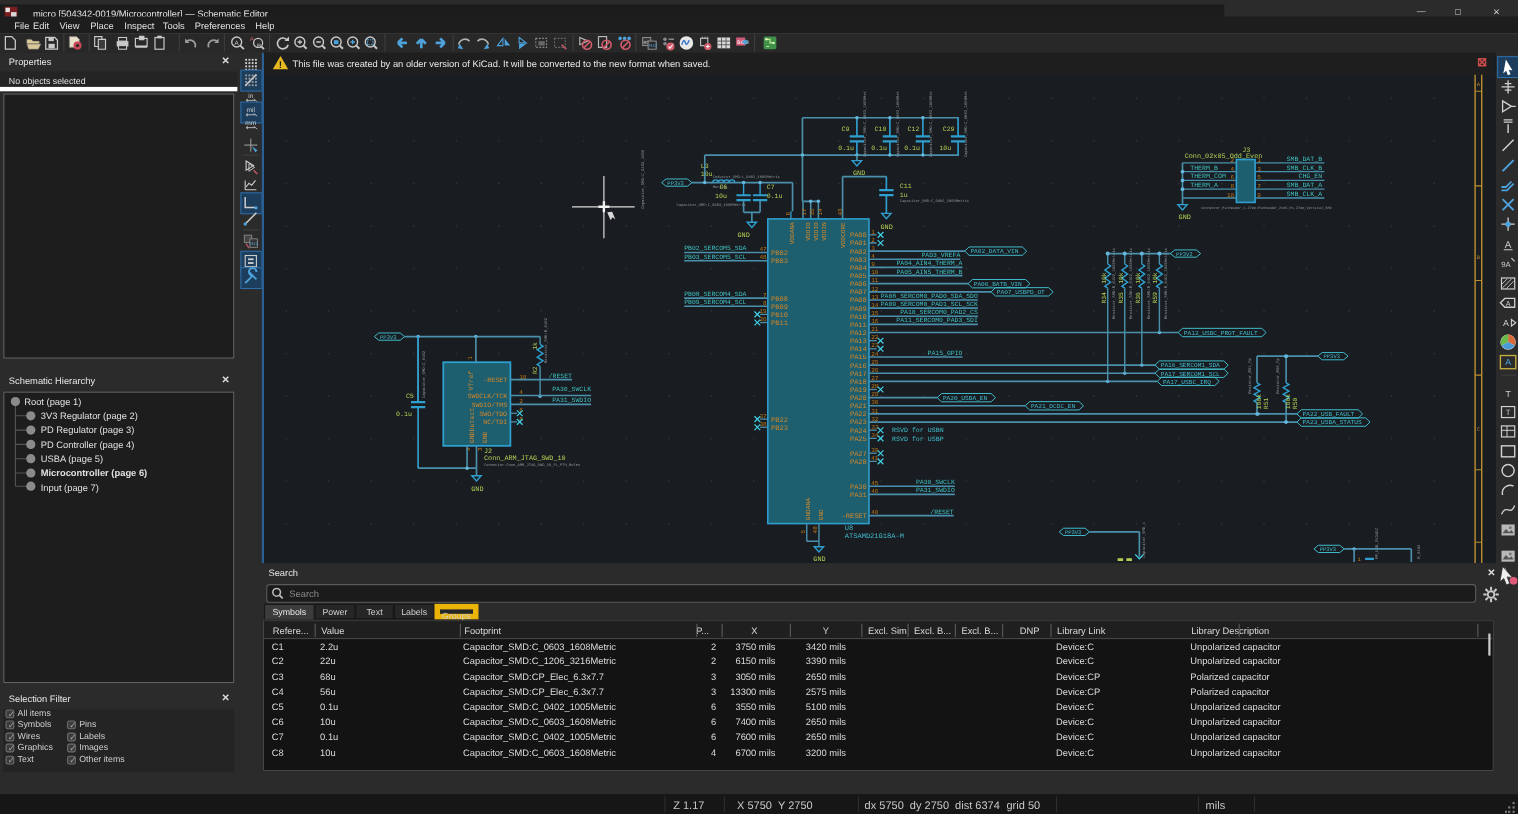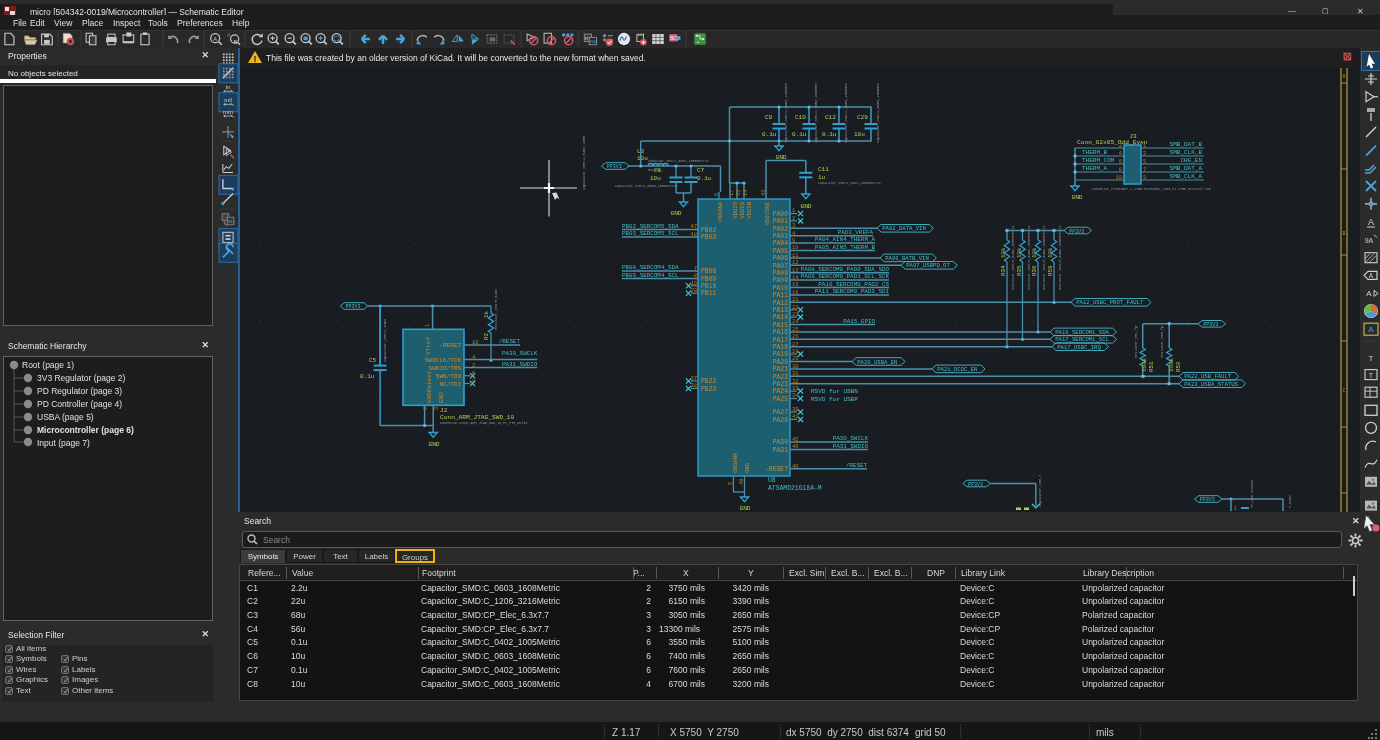--- a/index.html
+++ b/index.html
@@ -1312,21 +1312,21 @@
  <svg width="15" height="15" style="position:absolute;left:1110px;top:21px">
       <circle cx="7.5" cy="7.5" r="3" fill="none" stroke="#ccc" stroke-width="1.6"></circle>
       <g stroke="#ccc" stroke-width="1.8">
         <path d="M7.5,0.5 v3 M7.5,11.5 v3 M0.5,7.5 h3 M11.5,7.5 h3 M2.5,2.5 l2.2,2.2 M10.3,10.3 l2.2,2.2 M12.5,2.5 l-2.2,2.2 M4.7,10.3 l-2.2,2.2"></path>
       </g>
     </svg>
  <div style="position:absolute;left:2px;top:37px;width:46px;height:14px;background:#3c3c3c;border:1px solid #181818;border-bottom:none;color:#e8e8e8;font-size:8px;text-align:center;padding-top:2px">Symbols</div>
  <div style="position:absolute;left:48px;top:37px;width:37px;height:14px;background:#262626;border:1px solid #181818;color:#d0d0d0;font-size:8px;text-align:center;padding-top:2px">Power</div>
  <div style="position:absolute;left:85px;top:37px;width:35px;height:14px;background:#262626;border:1px solid #181818;color:#d0d0d0;font-size:8px;text-align:center;padding-top:2px">Text</div>
  <div style="position:absolute;left:120px;top:37px;width:37px;height:14px;background:#262626;border:1px solid #181818;color:#d0d0d0;font-size:8px;text-align:center;padding-top:2px">Labels</div>
- <div style="position:absolute;left:157px;top:37px;width:40px;height:14px;background:#262626;border:2px solid #eab308;color:#d0d0d0;font-size:8px;text-align:center;padding-top:2px">Groups</div>
+ <div style="position:absolute;left:157px;top:37px;width:40px;height:14px;background:#262626;border:5px solid #eab308;color:#d0d0d0;font-size:8px;text-align:center;padding-top:2px">Groups</div>
  <div style="position:absolute;left:1px;top:52px;width:1119px;height:137px;background:#131313;border:1px solid #454545">
   <div class="thdr" style="position:absolute;left:0;top:0;width:100%;height:16px;background:#1f1f1f;border-bottom:1px solid #454545">
         <span style="left:8px">Refere...</span>
         <span style="left:52px">Value</span>
         <span style="left:182px">Footprint</span>
         <span style="left:393px">P...</span>
         <span style="left:443px">X</span>
         <span style="left:508px">Y</span>
         <span style="left:549px">Excl. Sim</span>
         <span style="left:591px">Excl. B...</span>
@@ -1379,21 +1379,21 @@
       <span style="left:420px;width:46px;text-align:right">3050 mils</span>
       <span style="left:482px;width:48px;text-align:right">2650 mils</span>
       <span style="left:721px">Device:CP</span>
       <span style="left:843px">Polarized capacitor</span>
     </div>
     <div class="trow" style="top:623.7px">
       <span style="left:8px">C4</span>
       <span style="left:52px">56u</span>
       <span style="left:182px">Capacitor_SMD:CP_Elec_6.3x7.7</span>
       <span style="left:380px;width:32px;text-align:right">3</span>
-      <span style="left:420px;width:46px;text-align:left">13300 mils</span>
+      <span style="left:420px;width:46px;text-align:right">13300 mils</span>
       <span style="left:482px;width:48px;text-align:right">2575 mils</span>
       <span style="left:721px">Device:CP</span>
       <span style="left:843px">Polarized capacitor</span>
     </div>
     <div class="trow" style="top:637.4px">
       <span style="left:8px">C5</span>
       <span style="left:52px">0.1u</span>
       <span style="left:182px">Capacitor_SMD:C_0402_1005Metric</span>
       <span style="left:380px;width:32px;text-align:right">6</span>
       <span style="left:420px;width:46px;text-align:right">3550 mils</span>

